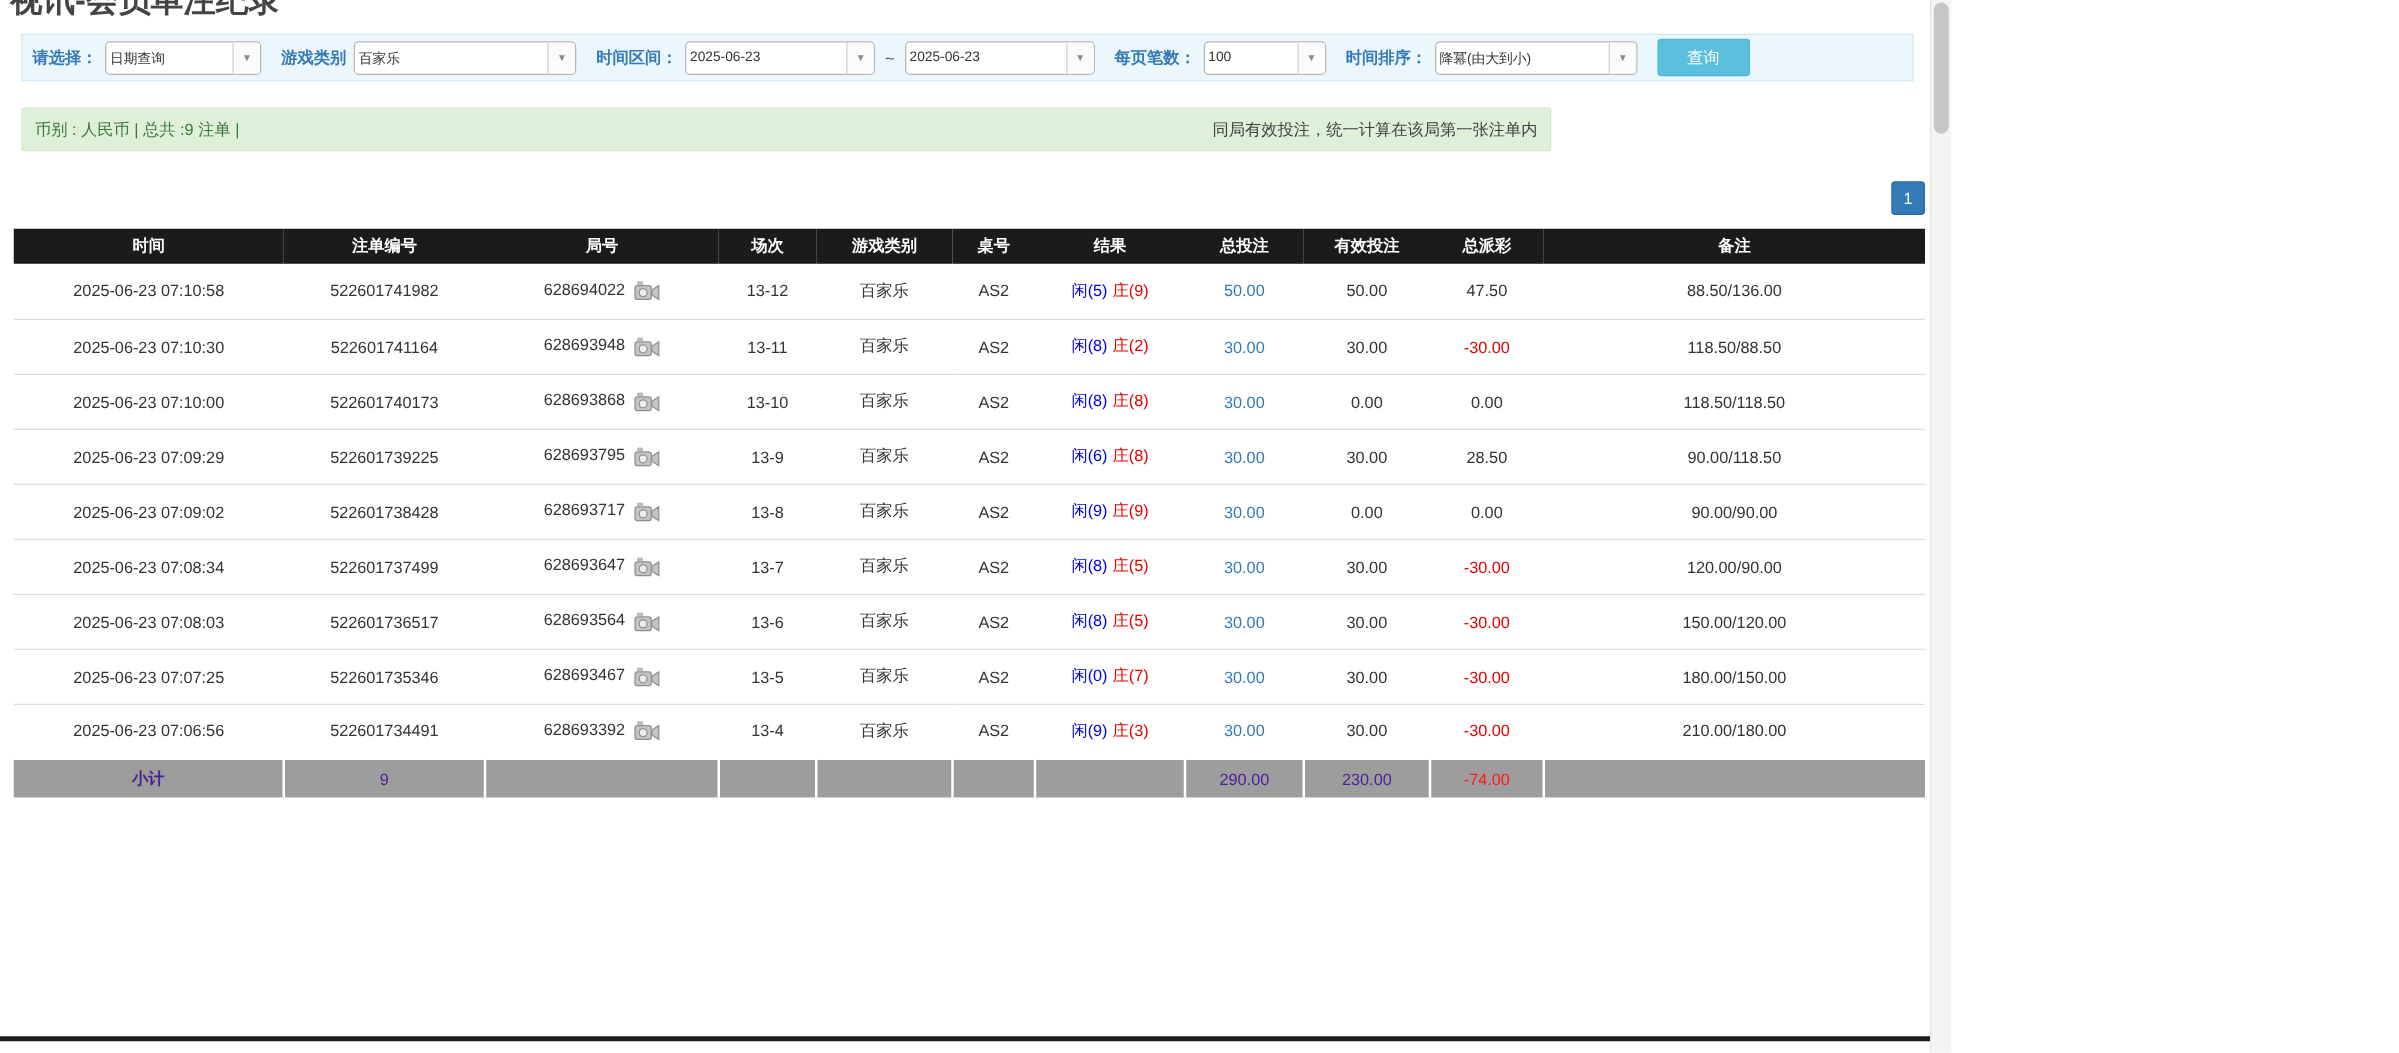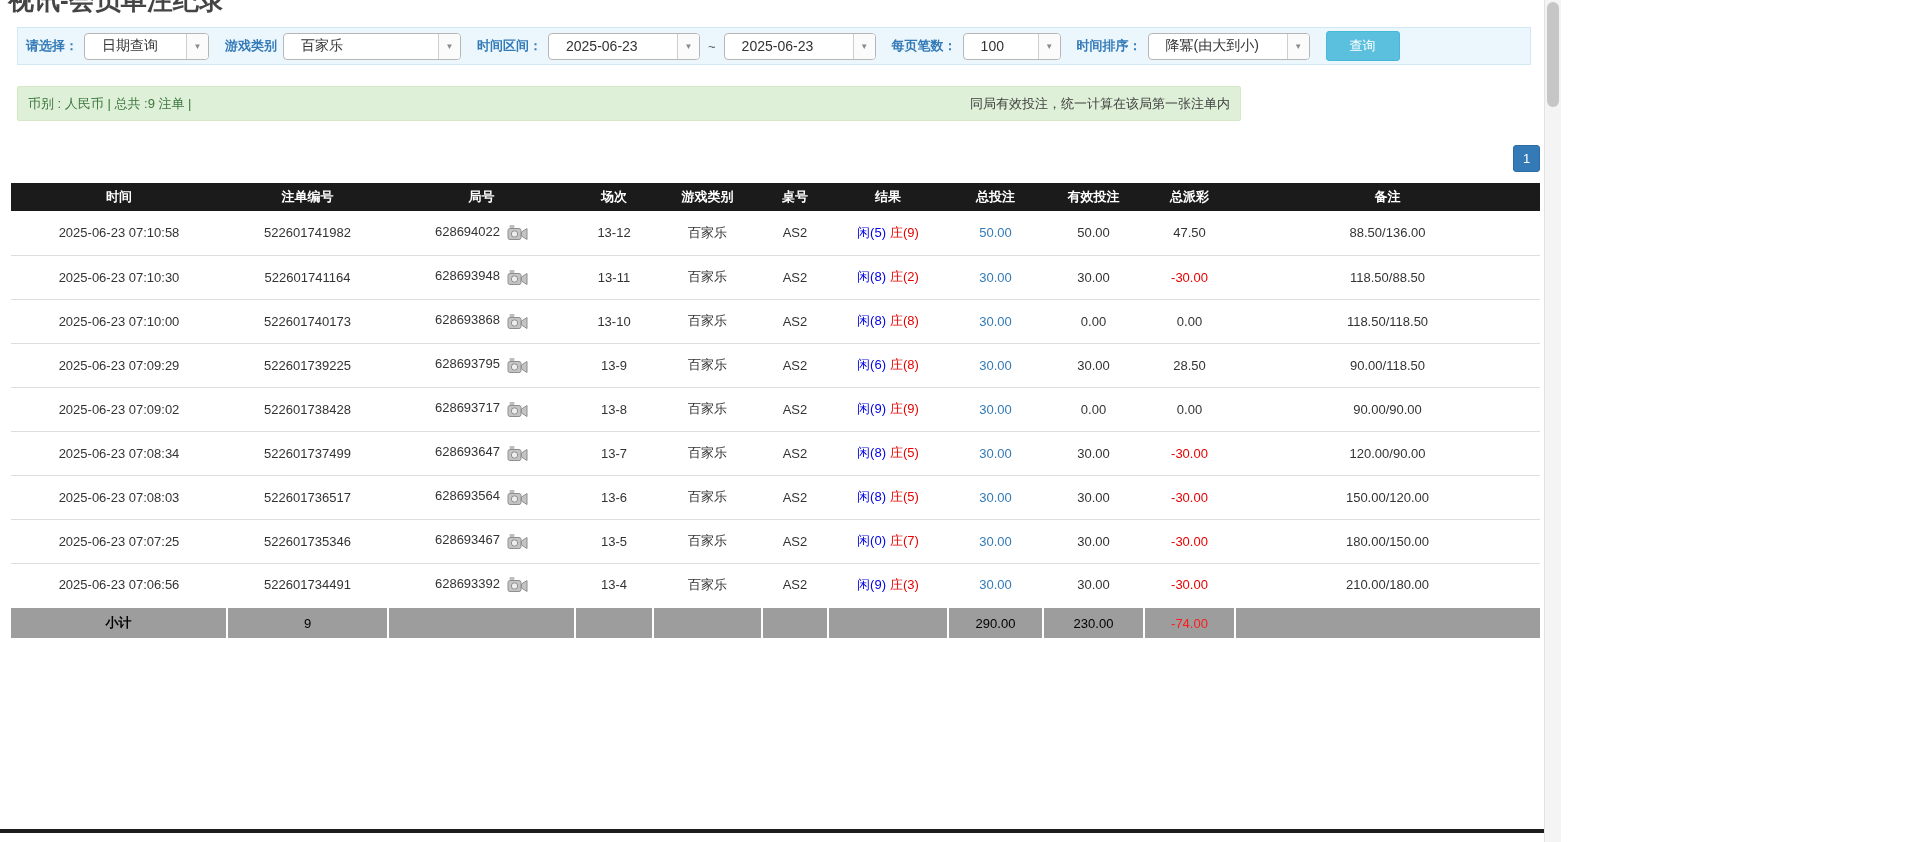--- a/index.html
+++ b/index.html
@@ -31,21 +31,21 @@
   .flabel { color: #337ab7; font-weight: bold; }
   .flabel.spaced { margin-left: 10px; }
   .combo {
     display: flex; align-items: stretch;
     height: 27px; background: #fff;
     border: 1px solid #b6b6b6; border-radius: 4px;
     overflow: hidden; flex: none;
   }
   .combo input {
     border: none; outline: none; background: transparent;
-    padding: 0 17px; font-size: 14px; color: #333;
+    padding: 0 3px; font-size: 11px; color: #333;
     width: 100%; min-width: 0;
     font-family: inherit;
   }
   .combo .caret-btn {
     width: 22px; flex: none;
     border: none; border-left: 1px solid #cfcfcf;
     background: #fbfbfb; color: #8a8a8a;
     display: flex; align-items: center; justify-content: center;
     cursor: pointer; font-size: 8px;
   }
@@ -95,21 +95,21 @@
   thead th {
     background: #1b1b1b; color: #fff;
     height: 28px; font-weight: bold; text-align: center;
   }
   tbody td {
     background: #fff; height: 44px; text-align: center;
     border-bottom: 1px solid #ddd;
     overflow: hidden;
   }
   tfoot td {
-    background: #9d9d9d; color: #000000;
+    background: #9d9d9d; color: #4c1d95;
     height: 31px; text-align: center;
     border-top: 2px solid #fff;
   }
   tfoot td + td { border-left: 2px solid #fff; }
   tfoot .foot-label { font-weight: bold; }
   .res-p { color: #0000e6; }
   .res-b { color: #e60000; margin-left: 4px; }
   .blue-val { color: #337ab7; cursor: pointer; }
   .neg { color: #e60000; }
   tfoot .neg { color: #ff1a1a; }

